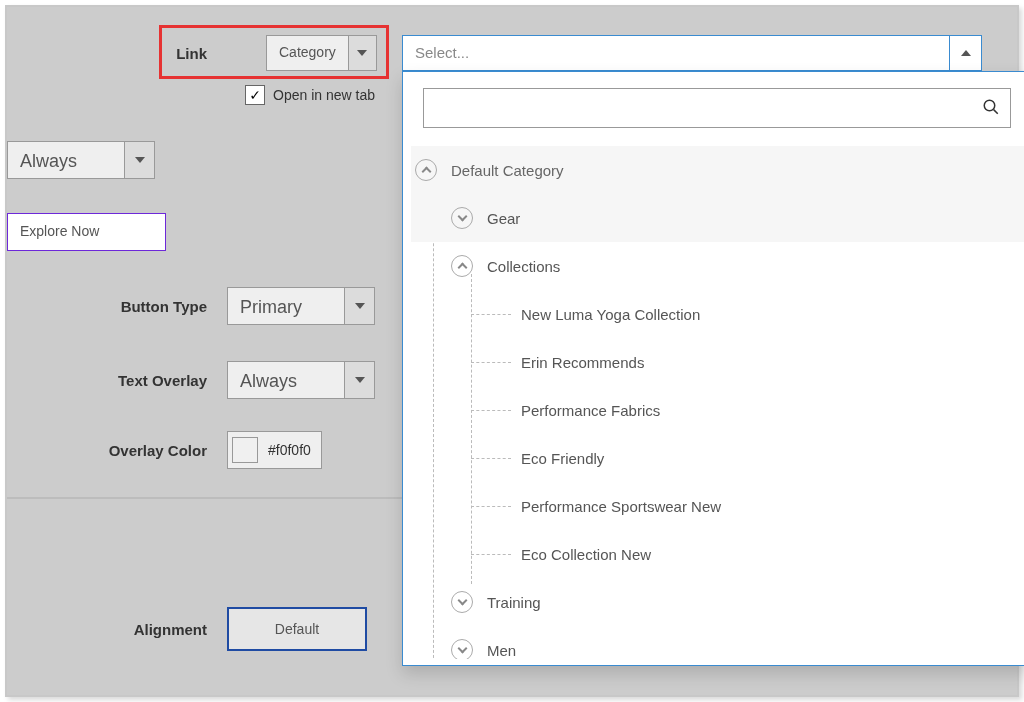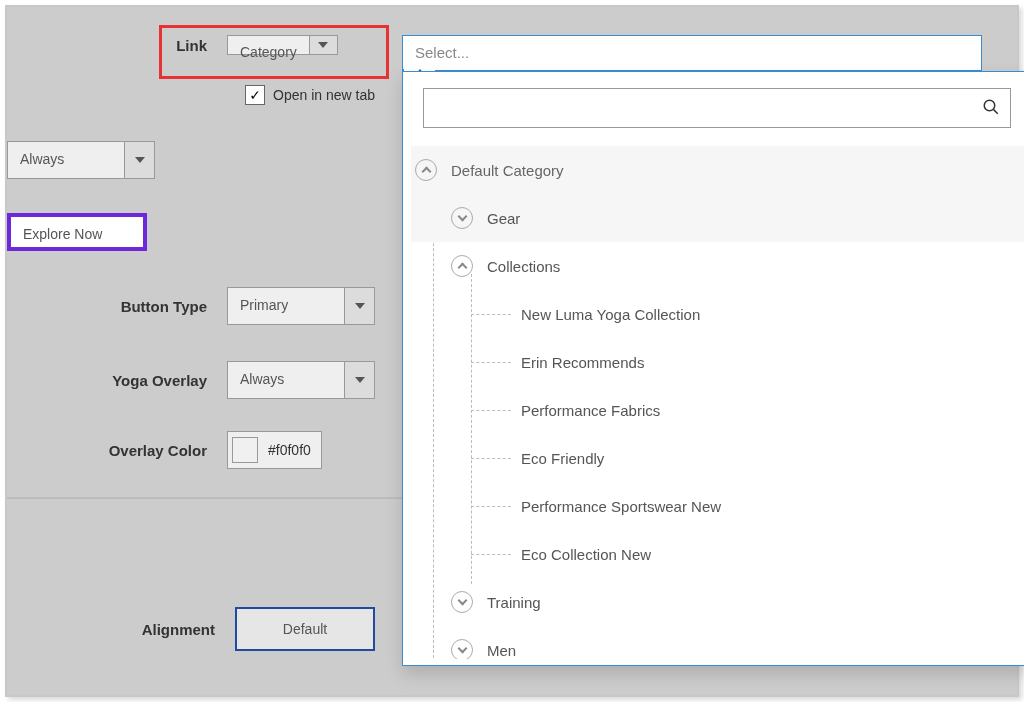--- a/index.html
+++ b/index.html
@@ -39,28 +39,28 @@
     border: 3px solid #e63232;
     position: absolute;
     left: 152px;
     top: 18px;
     width: 230px;
     height: 54px;
     pointer-events: none;
     z-index: 5;
   }
   
-  .row-link { left: 0; top: 28px; }
+  .row-link { left: 0; top: 28px; gap: 39px; }
   .row-link .label { width: 220px; }
   .select-small {
     display: inline-flex;
     align-items: stretch;
     border: 1px solid #999;
     background: #efefef;
-    height: 20px;
+    height: 36px;
   }
   .select-small .txt {
     padding: 8px 12px;
     font-size: 14px;
     color: #555;
   }
   .select-small .arrow-part {
     border-left: 1px solid #999;
     width: 28px;
     display: flex;
@@ -85,21 +85,20 @@
     position: absolute;
     left: 395px;
     top: 28px;
     width: 580px;
     height: 36px;
     display: flex;
     align-items: stretch;
     border: 1px solid #3a8bd0;
     background: #fff;
     z-index: 9;
-    flex-direction: column;
   }
   .wide-select .txt {
     flex: 1;
     padding: 8px 12px;
     color: #888;
     font-size: 15px;
   }
   .wide-select .arrow-part {
     width: 32px;
     border-left: 1px solid #3a8bd0;
@@ -127,37 +126,37 @@
     display: inline-flex;
     align-items: stretch;
     border: 1px solid #999;
     height: 38px;
     width: 148px;
     background: #efefef;
   }
   .select-wide .txt {
     flex: 1;
     padding: 9px 12px;
-    font-size: 14px;
+    font-size: 18px;
     color: #555;
     background: #efefef;
   }
   .select-wide .arrow-part {
     border-left: 1px solid #999;
     width: 30px;
     display: flex;
     align-items: center;
     justify-content: center;
     background: #dcdcdc;
   }
   .row-btntext { left: 0; top: 206px; }
   .text-input {
-    border: 4px solid #6d28d9;
+    border: 1px solid #6d28d9;
     height: 38px;
-    width: 140px;
+    width: 159px;
     padding: 9px 12px;
     font-size: 14px;
     color: #555;
     background: #fff;
   }
   .row-btntype { left: 0; top: 280px; }
   .row-overlay { left: 0; top: 354px; }
   .row-overlaycolor { left: 0; top: 424px; }
   .swatch-wrap {
     border: 1px solid #999;
@@ -174,21 +173,21 @@
     background: #f0f0f0;
     margin-right: 10px;
   }
   .divider {
     position: absolute;
     left: 0; right: 0;
     top: 490px;
     height: 2px;
     background: #bcbcbc;
   }
-  .row-alignment { left: 8px; top: 600px; }
+  .row-alignment { left: 0; top: 600px; }
   .alignment-btn {
     display: inline-flex;
     align-items: center;
     justify-content: center;
     width: 140px;
     height: 44px;
     background: #e6e6e6;
     border: 2px solid #1f4ba3;
     color: #555;
     font-size: 14px;
@@ -320,21 +319,21 @@
     <div class="label">Button Type</div>
     <div class="select-wide">
       <span class="txt">Primary</span>
       <span class="arrow-part">
           <span class="caret-down"></span>
         </span>
     </div>
   </div>
 
   <div class="form-row row-overlay">
-    <div class="label">Yoga Overlay</div>
+    <div class="label">Text Overlay</div>
     <div class="select-wide">
       <span class="txt">Always</span>
       <span class="arrow-part">
           <span class="caret-down"></span>
         </span>
     </div>
   </div>
 
   <div class="form-row row-overlaycolor">
     <div class="label">Overlay Color</div>

